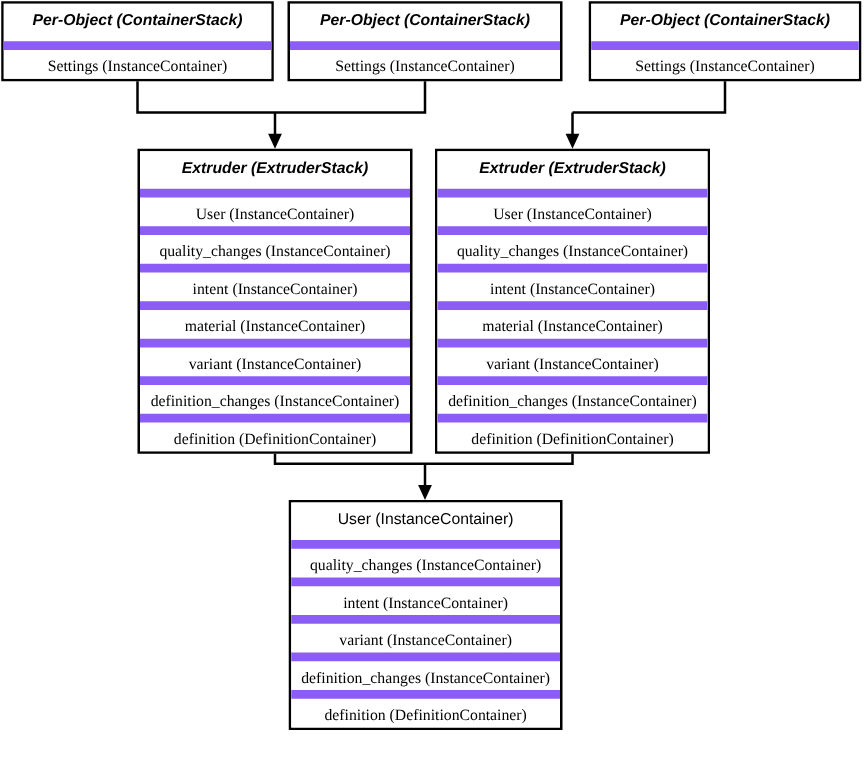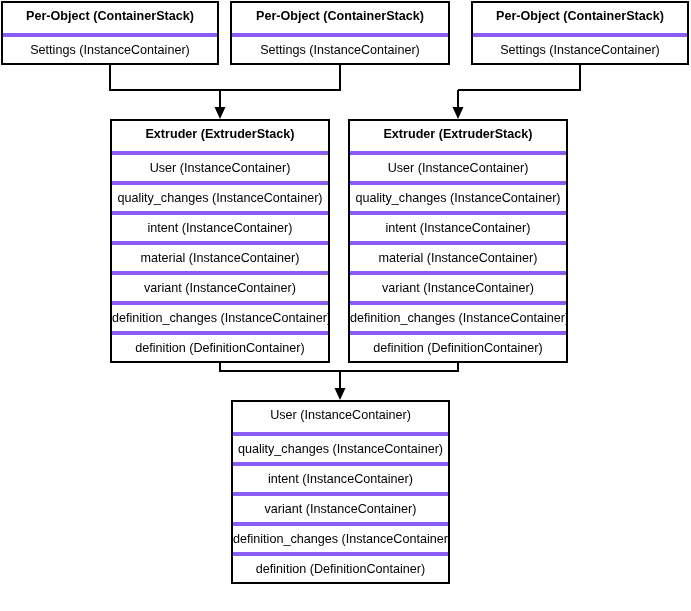--- a/index.html
+++ b/index.html
@@ -32,24 +32,26 @@
     height: 30px;
     line-height: 26px;
     text-align: center;
     color: #000000;
     font-size: 12.6px;
     white-space: nowrap;
     overflow: hidden;
     background: #ffffff;
   }
   .node-row + .node-row {
-    border-top: 4px solid #8b5cf6;
+    border-top: 7px solid #8b5cf6;
+    font-family: Liberation Serif, serif;
   }
   .node-row.header {
     font-weight: bold;
+    font-style: italic;
   }
   
   #wires {
     position: absolute;
     left: 0;
     top: 0;
     width: 691px;
     height: 611px;
     z-index: 1;
     pointer-events: none;

